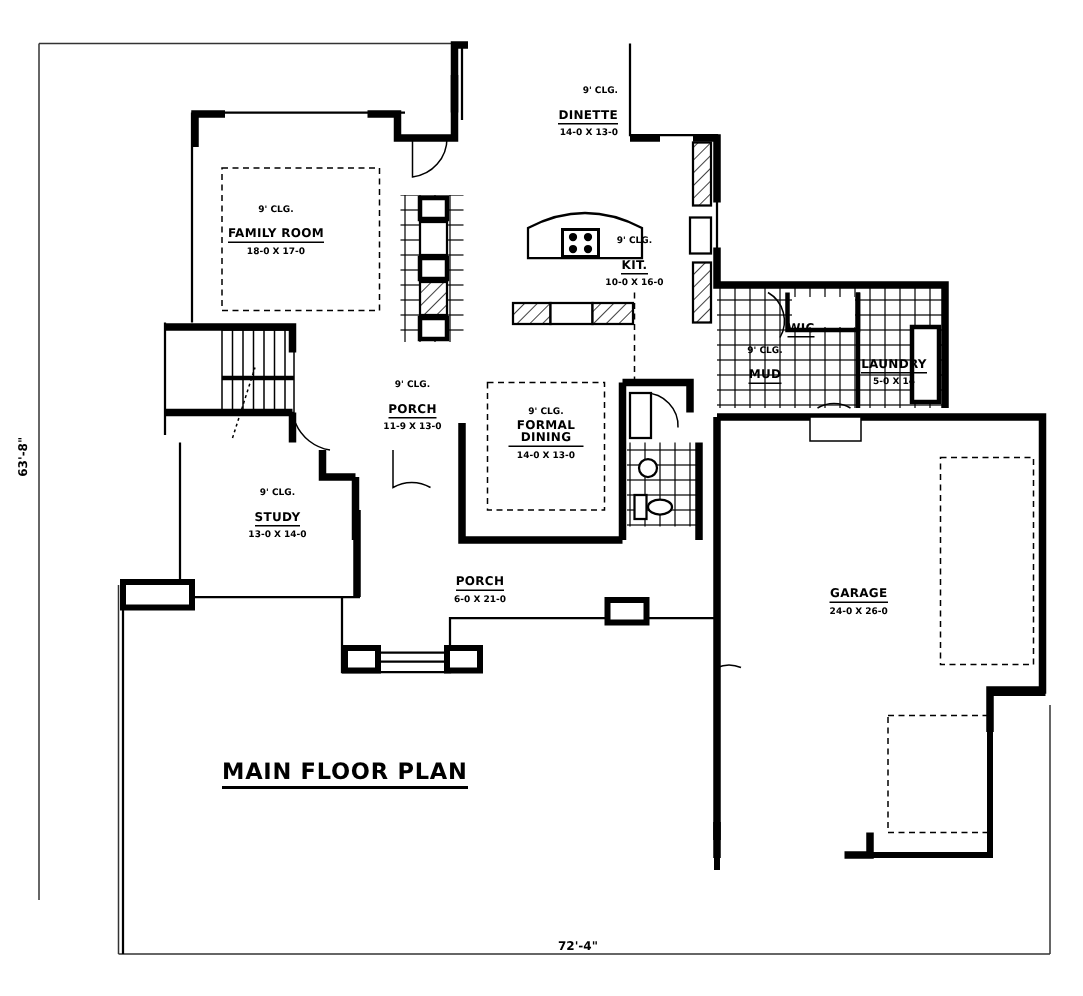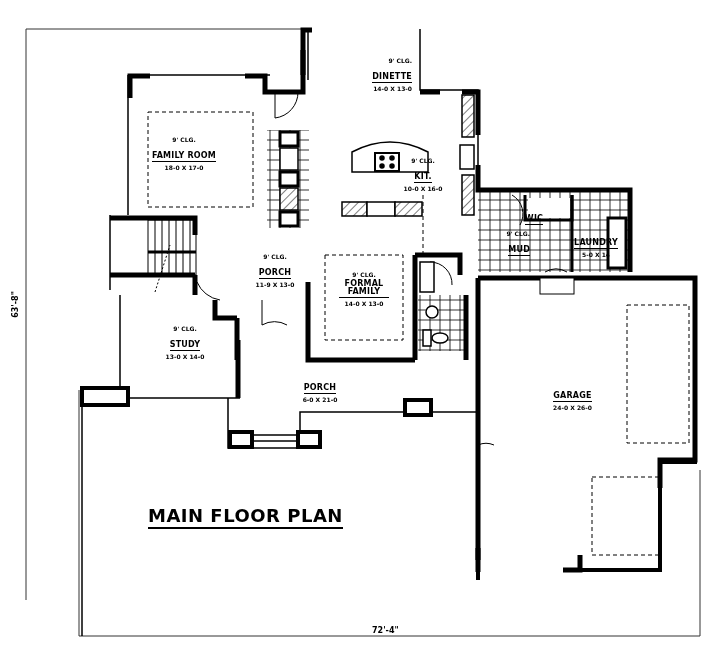--- a/index.html
+++ b/index.html
@@ -2,21 +2,21 @@
 <html><head>
 <meta charset="utf-8">
 <style>
   html, body { margin: 0; padding: 0; background: #ffffff; }
   body { width: 722px; height: 664px; overflow: hidden; position: relative; font-family: "DejaVu Sans", sans-serif; }
   #plan { position: absolute; left: 0; top: 0; width: 722px; height: 664px; }
   .lbl { position: absolute; text-align: center; color: #000; font-family: "DejaVu Sans", sans-serif; line-height: 1; }
   .lbl .clg { display: block; font-size: 6px; font-weight: bold; margin-bottom: 2px; }
   .lbl .nm { display: inline-block; font-size: 8px; font-weight: bold; border-bottom: 1px solid #000; padding-bottom: 1px; letter-spacing: 0.2px; }
   .lbl .dim { display: block; font-size: 6px; font-weight: bold; margin-top: 3px; }
-  .title { position: absolute; left: 148px; top: 505px; font-size: 18px; font-weight: bold; letter-spacing: 0.5px; border-bottom: 2px solid #000; padding-bottom: 1px; font-family: "DejaVu Sans", sans-serif; }
+  .title { position: absolute; left: 148px; top: 505px; font-size: 15px; font-weight: bold; letter-spacing: 0.5px; border-bottom: 2px solid #000; padding-bottom: 1px; font-family: "DejaVu Sans", sans-serif; }
   .dimtxt { position: absolute; font-size: 8px; font-weight: bold; font-family: "DejaVu Sans", sans-serif; }
   .vert { transform: rotate(-90deg); transform-origin: center; }
 </style>
 </head>
 <body>
 
 <svg id="plan" viewBox="0 0 722 664" xmlns="http://www.w3.org/2000/svg">
   <defs>
     <pattern id="tile" width="10" height="10" patternUnits="userSpaceOnUse">
       <rect width="10" height="10" fill="#fff" stroke="#000" stroke-width="0.8"></rect>
@@ -166,39 +166,39 @@
 <div class="lbl" style="left:139px;top:137px;width:90px;">
   <span class="clg">9' CLG.</span>
   <span class="nm">FAMILY ROOM</span>
   <span class="dim">18-0 X 17-0</span>
 </div>
 <div class="lbl" style="left:388px;top:158px;width:70px;">
   <span class="clg">9' CLG.</span>
   <span class="nm">KIT.</span>
   <span class="dim">10-0 X 16-0</span>
 </div>
-<div class="lbl" style="left:490px;top:231px;width:40px;text-align:right;">
+<div class="lbl" style="left:490px;top:231px;width:40px;">
   <span class="clg">9' CLG.</span>
   <span class="nm">MUD</span>
 </div>
 <div class="lbl" style="left:516px;top:208px;width:36px;">
   <span class="nm">WIC</span>
 </div>
 <div class="lbl" style="left:541px;top:232px;width:50px;margin-left:30px;">
   <span class="nm">LAUNDRY</span>
   <span class="dim">5-0 X 14</span>
 </div>
 <div class="lbl" style="left:245px;top:254px;width:60px;">
   <span class="clg">9' CLG.</span>
   <span class="nm">PORCH</span>
   <span class="dim">11-9 X 13-0</span>
 </div>
 <div class="lbl" style="left:325px;top:272px;width:78px;">
   <span class="clg">9' CLG.</span>
-  <span class="nm" style="width:50px;">FORMAL FAMILY</span>
+  <span class="nm" style="width:50px;">FORMAL DINING</span>
   <span class="dim">14-0 X 13-0</span>
 </div>
 <div class="lbl" style="left:150px;top:326px;width:70px;text-align:center;">
   <span class="clg">9' CLG.</span>
   <span class="nm">STUDY</span>
   <span class="dim">13-0 X 14-0</span>
 </div>
 <div class="lbl" style="left:285px;top:377px;width:70px;">
   <span class="nm">PORCH</span>
   <span class="dim">6-0 X 21-0</span>

